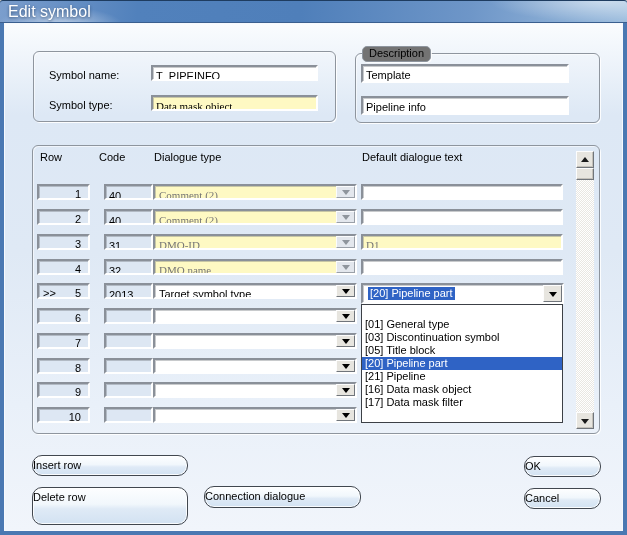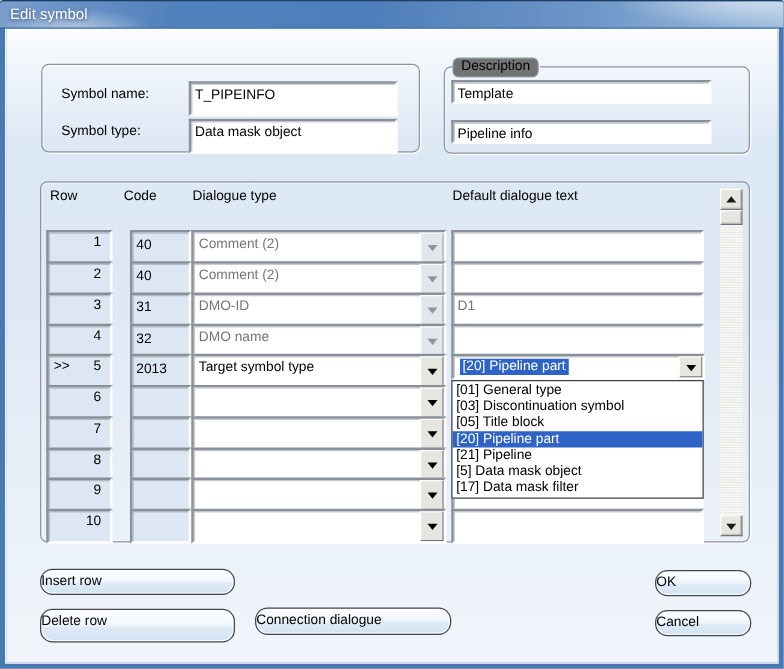--- a/index.html
+++ b/index.html
@@ -11,21 +11,21 @@
   }
   .titlebar {
     position:absolute; left:0; top:0; width:100%; height:22px; box-sizing:border-box;
     background:
       radial-gradient(ellipse 90px 26px at 60px 24px, rgba(255,255,255,.55), rgba(255,255,255,0) 70%),
       radial-gradient(ellipse 160px 30px at 96% 0px, rgba(255,255,255,.5), rgba(255,255,255,0) 70%),
       linear-gradient(95deg, #7b9ecd 0%, #5181bc 22%, #4f7fba 48%, #6e96c8 75%, #9ebede 100%);
     border-bottom:1px solid #3a5f8f; border-radius:3px 3px 0 0;
   }
   .titlebar span {
-    position:absolute; left:8px; top:0; line-height:21px; color:#fff; font-size:12px;
+    position:absolute; left:8px; top:0; line-height:21px; color:#fff; font-size:16px;
     text-shadow:0 1px 3px rgba(10,30,60,.6);
   }
   .content-bg {
     position:absolute; left:4px; top:22px; right:4px; bottom:4px; box-sizing:border-box;
     border:1px solid #f6f9fd;
     background:linear-gradient(180deg, #fafcfe 0%, #dde8f5 18%, #dfe9f5 45%, #e9f0f9 75%, #f1f5fb 100%);
   }
   .group {
     position:absolute; border:1px solid #8e959e; border-radius:6px; box-sizing:border-box;
     box-shadow:1px 1px 0 rgba(255,255,255,.9), inset 1px 1px 0 rgba(255,255,255,.55);
@@ -33,26 +33,26 @@
   #group-symbol { left:33px; top:50px; width:303px; height:71px; }
   #group-desc   { left:355px; top:52px; width:245px; height:70px; }
   #group-table  { left:32px; top:144px; width:568px; height:289px; }
   .gcaption {
     position:absolute; left:6px; top:-8px; padding:1px 6px 2px; line-height:11px;
     border:1px solid #8e959e; border-radius:5px; background:#737373;
     box-shadow:1px 1px 0 rgba(255,255,255,.8);
   }
   .lbl { position:absolute; white-space:nowrap; }
   .sunken {
-    position:absolute; box-sizing:border-box; height:28px;
+    position:absolute; box-sizing:border-box; height:16px;
     border:2px solid; border-color:#8a9099 #ffffff #ffffff #8a9099;
     box-shadow:inset 1px 1px 0 rgba(96,102,110,.35);
     background:#fff; padding:2px 3px 0; line-height:14px; white-space:nowrap; overflow:hidden;
   }
-  .sunken.disabled { background:#ffffff; color:#757575; }
+  .sunken.disabled { background:#fef9c3; color:#757575;font-family:Liberation Serif, serif; }
   .rowbox, .codebox { background:#dde7f3; }
   .rowbox { left:37px; width:53px; display:flex; justify-content:space-between; padding:0 7px 0 4px; line-height:16px; }
   .codebox { left:104px; width:49px; line-height:16px; }
   .trow { position:absolute; left:0; width:627px; height:21px; }
   .hdr { position:absolute; top:150px; }
   .combo { padding:0; }
   .combo .combo-text { display:block; padding:2px 0 0 4px; margin-right:18px; line-height:14px; overflow:hidden; }
   .combo-btn {
     position:absolute; right:0; top:0; bottom:0; width:17px; background:#e7e5df;
     border:1px solid; border-color:#fdfdfd #70757b #70757b #fdfdfd;
@@ -61,21 +61,21 @@
   .combo.disabled .combo-btn { background:#e3e7ed; border-color:#fbfcfd #9aa0a8 #9aa0a8 #fbfcfd; }
   .tri-down { width:0; height:0; border:4px solid transparent; border-top:5px solid #000; margin-top:5px; }
   .tri-up   { width:0; height:0; border:4px solid transparent; border-bottom:5px solid #000; margin-bottom:5px; }
   .combo.disabled .tri-down { border-top-color:#8f959c; }
   .c-type { left:153px; width:204px; }
   .c-text { left:361px; width:202px; }
   .c-combo5 { left:361px; width:203px; }
   .sel-text { display:inline-block; background:#2f63c5; color:#fff; line-height:13px; padding:0 2px; margin:1px 0 0 1px; max-width:172px; overflow:hidden; white-space:nowrap; }
   .droplist {
     position:absolute; left:361px; top:303px; width:202px; z-index:6; box-sizing:border-box;
-    background:#fff; border:1px solid #3c4046; padding:1px 0;
+    background:#fff; border:1px solid #3c4046; padding:13px 0;
   }
   .dlitem { height:13px; line-height:13px; padding-left:3px; white-space:nowrap; overflow:hidden; }
   .dlitem.selected { background:#2f63c5; color:#fff; }
   .scrollbar {
     position:absolute; left:576px; top:150px; width:18px; height:278px; box-sizing:border-box;
     background-color:#f3f2ef;
     background-image:conic-gradient(#ffffff 25%, #e9e7e2 25% 50%, #ffffff 50% 75%, #e9e7e2 75%);
     background-size:2px 2px;
   }
   .sb-btn, .sb-thumb {
@@ -89,21 +89,21 @@
   .sb-thumb { top:17px; height:12px; }
   .sb-btn .tri-down { margin-top:5px; border-top-color:#1a1a1a; }
   .sb-btn .tri-up { border-bottom-color:#1a1a1a; }
   .btn {
     position:absolute; box-sizing:border-box; border:1px solid #41474f; border-radius:10px;
     background:linear-gradient(180deg, #fdfeff 0%, #f1f7fc 45%, #dfeaf6 58%, #d2e2f2 100%);
     box-shadow:inset 0 0 0 1px rgba(255,255,255,.85);
     line-height:19px; cursor:default;
   }
   #btn-insert     { left:32px;  top:454px; width:156px; height:21px; }
-  #btn-delete     { left:32px;  top:486px; width:156px; height:27px; }
+  #btn-delete     { left:32px;  top:486px; width:156px; height:38px; }
   #btn-connection { left:204px; top:485px; width:157px; height:22px; }
   #btn-ok         { left:524px; top:455px; width:77px;  height:21px; }
   #btn-cancel     { left:524px; top:487px; width:77px;  height:21px; }
 </style>
 </head>
 <body>
 
 <div id="dialog">
   <div class="titlebar">
     <span>Edit symbol</span>
@@ -284,21 +284,21 @@
       </div>
     <div class="sunken c-text"></div>
   </div>
 
   <div class="droplist">
     <div class="dlitem">[01] General type</div>
     <div class="dlitem">[03] Discontinuation symbol</div>
     <div class="dlitem">[05] Title block</div>
     <div class="dlitem selected">[20] Pipeline part</div>
     <div class="dlitem">[21] Pipeline</div>
-    <div class="dlitem">[5] Data mask object</div>
+    <div class="dlitem">[16] Data mask object</div>
     <div class="dlitem">[17] Data mask filter</div>
   </div>
 
   <div class="scrollbar">
     <div class="sb-btn sb-up">
         <span class="tri-up"></span>
       </div>
     <div class="sb-thumb"></div>
     <div class="sb-btn sb-down">
         <span class="tri-down"></span>

